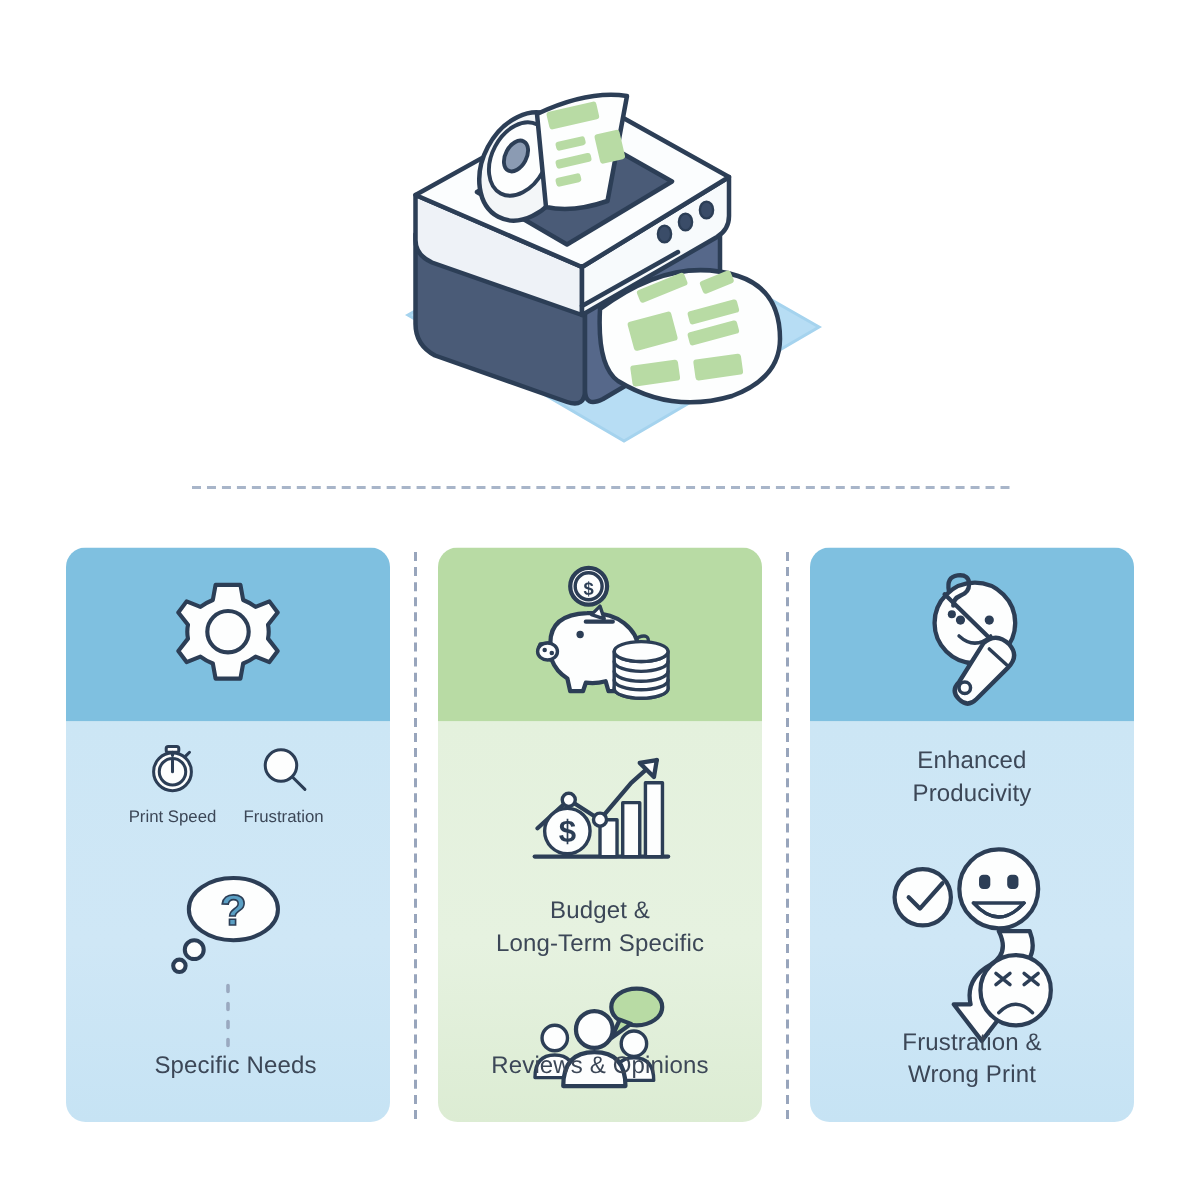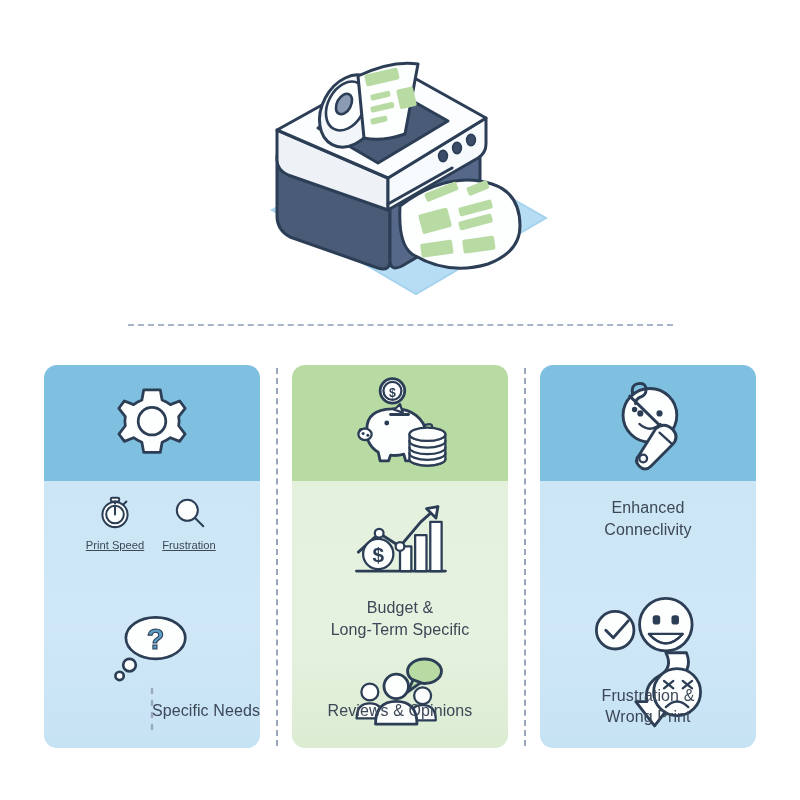--- a/index.html
+++ b/index.html
@@ -85,21 +85,20 @@
     display: flex;
     flex-direction: column;
     align-items: center;
     position: relative;
   }
 
   
   .card.blue .card-header { background: #7fc0e0; }
   .card.blue .card-body {
     background: linear-gradient(180deg, #cce6f5 0%, #cfe7f6 55%, #c6e3f4 100%);
-    gap: 32px;
   }
   
   .card.green .card-header { background: #b8dba4; }
   .card.green .card-body {
     background: linear-gradient(180deg, #e4f1dd 0%, #e6f2e0 55%, #dcecd3 100%);
   }
 
   
   .caption {
     text-align: center;
@@ -111,21 +110,20 @@
     margin-top: 48px;
   }
   .caption.big { font-size: 16px; }
 
   .feature-row {
     display: flex;
     justify-content: center;
     gap: 6px;
     width: 100%;
     margin-top: 10px;
-    text-decoration: underline;
   }
   .feature {
     display: flex;
     flex-direction: column;
     align-items: center;
     width: 68px;
   }
   .feature .f-label {
     margin-top: 6px;
     font-size: 11.2px;
@@ -266,21 +264,21 @@
             <text x="54" y="44" text-anchor="middle" font-family="Liberation Sans, sans-serif" font-size="32" font-weight="bold" fill="#5a9fc4" stroke="#2c3e56" stroke-width="1.2">?</text>
             <circle class="fw" cx="25" cy="62" r="7"></circle>
             <circle class="fw" cx="14" cy="74" r="4.6"></circle>
           </svg>
         </span>
         <svg width="4" height="50" viewBox="0 0 4 50">
           <path d="M2 2 L2 48" fill="none" stroke="#9aa9c0" stroke-width="2.4" stroke-dasharray="4 8" stroke-linecap="round"></path>
         </svg>
       </div>
 
-      <div class="caption big" style="position:absolute; bottom:26px; left:10px; right:0;text-align:right;">Specific Needs</div>
+      <div class="caption big" style="position:absolute; bottom:26px; left:10px; right:0;">Specific Needs</div>
     </div>
   </div>
 
   <div class="card green c2">
     <div class="card-header">
       <span class="icon-block">
         <svg width="104" height="96" viewBox="0 0 110 100">
 
           <circle class="fw" cx="47" cy="16" r="13"></circle>
           <circle class="ln2" cx="47" cy="16" r="9.5"></circle>
@@ -382,21 +380,21 @@
           <path class="fw" d="M58 56 q9 -8 18 1 q7 8 -1 16 l-22 22 q-6 6 -12 0 q-6 -6 0 -12 Z"></path>
           <circle class="fw2" cx="45" cy="87" r="4"></circle>
           <path class="ln2" d="M62 60 l12 11"></path>
         </svg>
       </span>
     </div>
     <div class="card-body">
 
       <div class="caption big" style="margin-top:16px;">
         <div>Enhanced</div>
-        <div>Conneclivity</div>
+        <div>Producivity</div>
       </div>
 
       <div style="margin-top:22px;">
         <span class="icon-block">
           <svg width="122" height="140" viewBox="0 0 130 148">
 
             <circle class="fw" cx="30" cy="38" r="20"></circle>
             <path class="ln" d="M20 38 L28 46 L44 28"></path>
 
             <circle class="fw" cx="84" cy="32" r="28"></circle>

